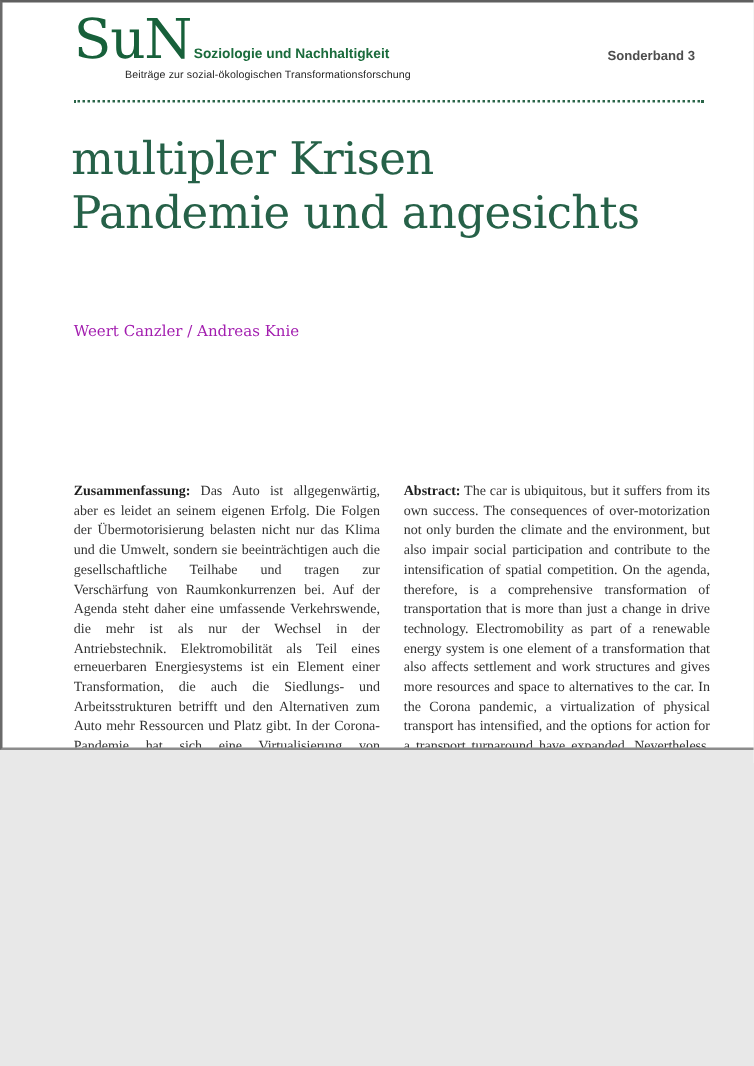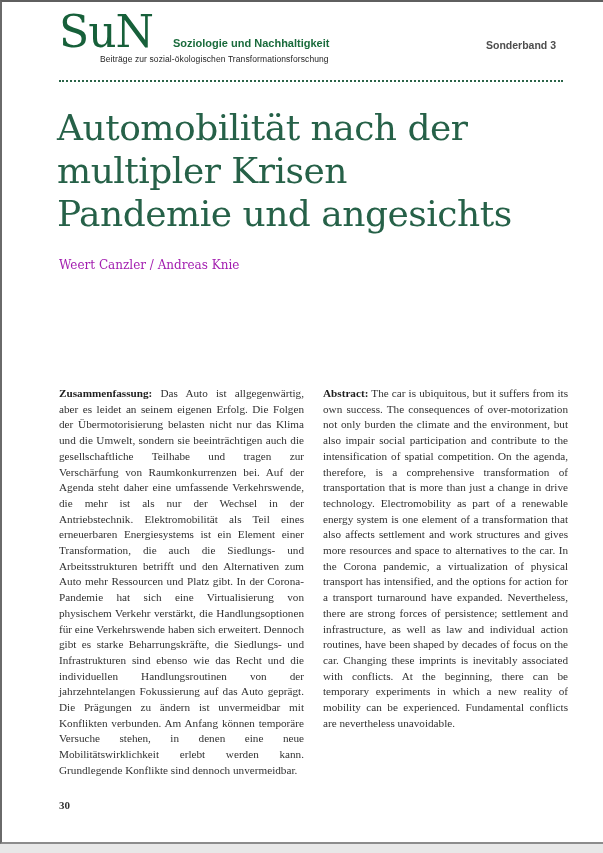--- a/index.html
+++ b/index.html
@@ -1,18 +1,18 @@
 <!DOCTYPE html>
 <html><head>
 <meta charset="utf-8">
 <style>
   html,body{margin:0;padding:0;background:#e8e8e8;}
   #page{
     position:relative;
-    width:603px;height:844px;
+    width:603px;height:600px;
     background:#ffffff;
     box-sizing:border-box;
     border-top:2px solid #5f5f5f;
     border-left:2px solid #6a6a6a;
     border-bottom:2px solid #8c8c8c;
     overflow:hidden;
     font-family:"Liberation Serif", serif;
   }
   
   .logo-row{
@@ -20,21 +20,21 @@
     display:flex;align-items:baseline;
   }
   .logo{
     font-family:"DejaVu Serif", serif;
     font-size:44px;line-height:1;
     color:#17603a;letter-spacing:-1px;
   }
   .journal-title{
     font-family:"Liberation Sans", sans-serif;
     font-weight:bold;font-size:11px;
-    color:#1a6b3c;margin-left:20px;
+    color:#1a6b3c;margin-left:2px;
   }
   .journal-subtitle{
     position:absolute;left:74px;top:52px;
     font-family:"Liberation Sans", sans-serif;
     font-size:8.5px;color:#1f1f1f;letter-spacing:0.1px;padding-left:24px;
   }
   .issue{
     position:absolute;right:47px;top:37px;
     font-family:"Liberation Sans", sans-serif;
     font-size:10.5px;color:#4d4d4d;font-weight:bold;text-align:right;
@@ -83,21 +83,20 @@
 
   <div class="logo-row">
     <span class="logo">SuN</span>
     <span class="journal-title">Soziologie und Nachhaltigkeit</span>
   </div>
   <div class="journal-subtitle">Beiträge zur sozial-ökologischen Transformationsforschung</div>
   <div class="issue">Sonderband 3</div>
   <div class="dotted-rule"></div>
 
   <h1 class="title" style="margin:0;font-weight:normal;">
-    <span>Automobilität nach der</span>
     <span>multipler Krisen</span>
     <span>Pandemie und angesichts</span>
   </h1>
   <div class="authors">Weert Canzler / Andreas Knie</div>
 
   <div class="columns">
     <p class="col" lang="de" style="margin:0;"><b>Zusammenfassung:</b><span> Das Auto ist allgegenwärtig, aber es leidet an seinem eigenen Erfolg. Die Folgen der Übermotorisierung belasten nicht nur das Klima und die Umwelt, sondern sie beeinträchtigen auch die gesellschaftliche Teilhabe und tragen zur Verschärfung von Raumkonkurrenzen bei. Auf der Agenda steht daher eine umfassende Verkehrswende, die mehr ist als nur der Wechsel in der Antriebstechnik. Elektromobilität als Teil eines erneuerbaren Energiesystems ist ein Element einer Transformation, die auch die Siedlungs- und Arbeitsstrukturen betrifft und den Alternativen zum Auto mehr Ressourcen und Platz gibt. In der Corona-Pandemie hat sich eine Virtualisierung von physischem Verkehr verstärkt, die Handlungsoptionen für eine Verkehrswende haben sich erweitert. Dennoch gibt es starke Beharrungskräfte, die Siedlungs- und Infrastrukturen sind ebenso wie das Recht und die individuellen Handlungsroutinen von der jahrzehntelangen Fokussierung auf das Auto geprägt. Die Prägungen zu ändern ist unvermeidbar mit Konflikten verbunden. Am Anfang können temporäre Versuche stehen, in denen eine neue Mobilitätswirklichkeit erlebt werden kann. Grundlegende Konflikte sind dennoch unvermeidbar.</span></p>
     <p class="col" lang="en" style="margin:0;"><b>Abstract:</b><span> The car is ubiquitous, but it suffers from its own success. The consequences of over-motorization not only burden the climate and the environment, but also impair social participation and contribute to the intensification of spatial competition. On the agenda, therefore, is a comprehensive transformation of transportation that is more than just a change in drive technology. Electromobility as part of a renewable energy system is one element of a transformation that also affects settlement and work structures and gives more resources and space to alternatives to the car. In the Corona pandemic, a virtualization of physical transport has intensified, and the options for action for a transport turnaround have expanded. Nevertheless, there are strong forces of persistence; settlement and infrastructure, as well as law and individual action routines, have been shaped by decades of focus on the car. Changing these imprints is inevitably associated with conflicts. At the beginning, there can be temporary experiments in which a new reality of mobility can be experienced. Fundamental conflicts are nevertheless unavoidable.</span></p>
   </div>
 

